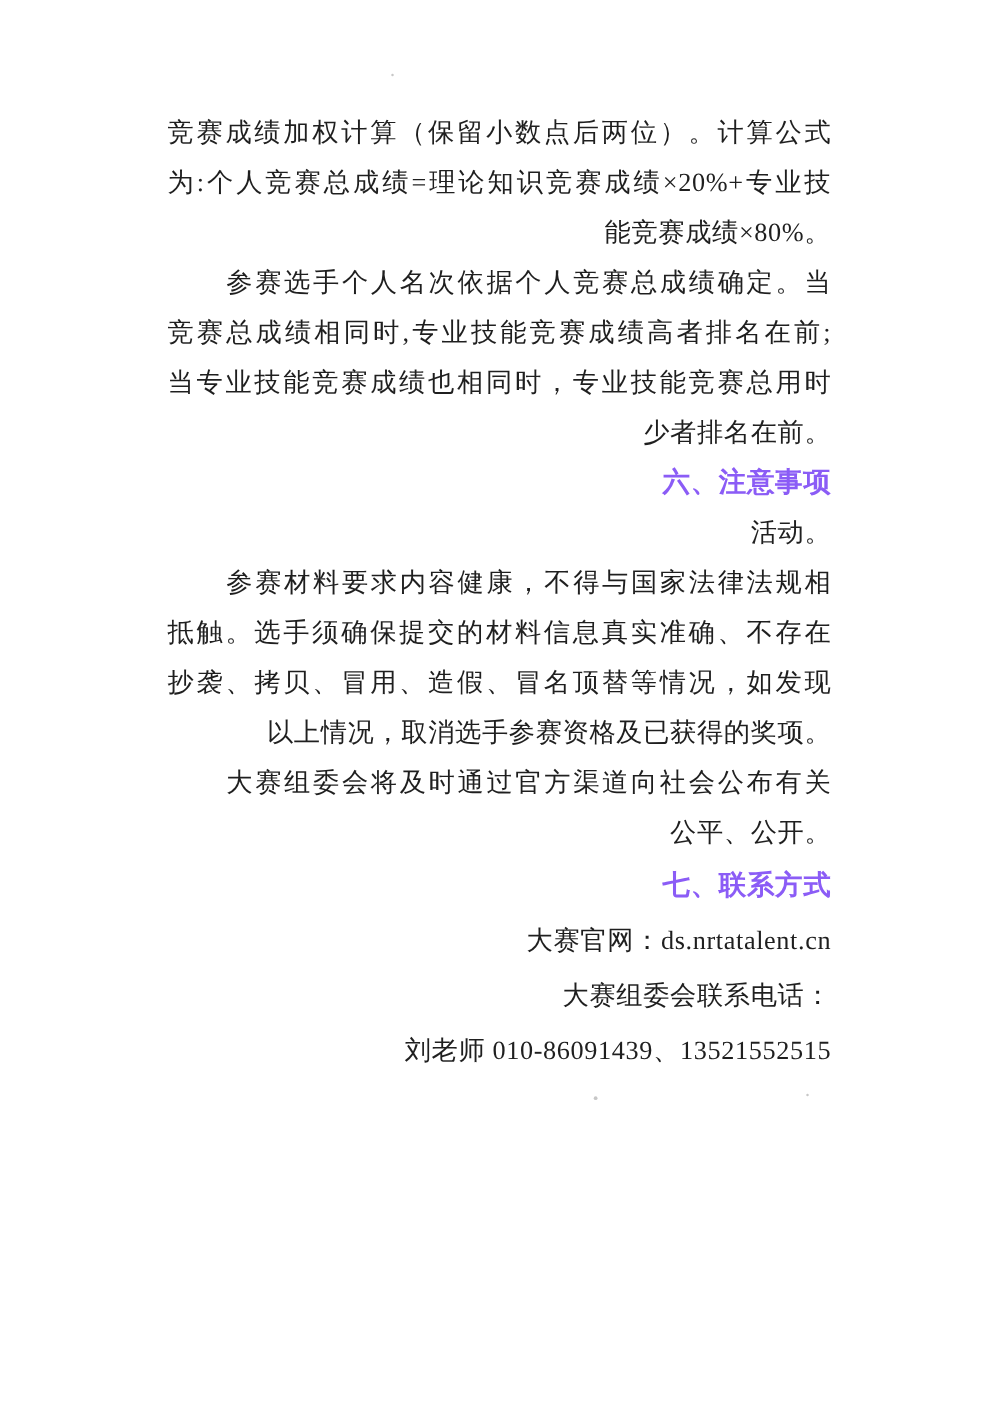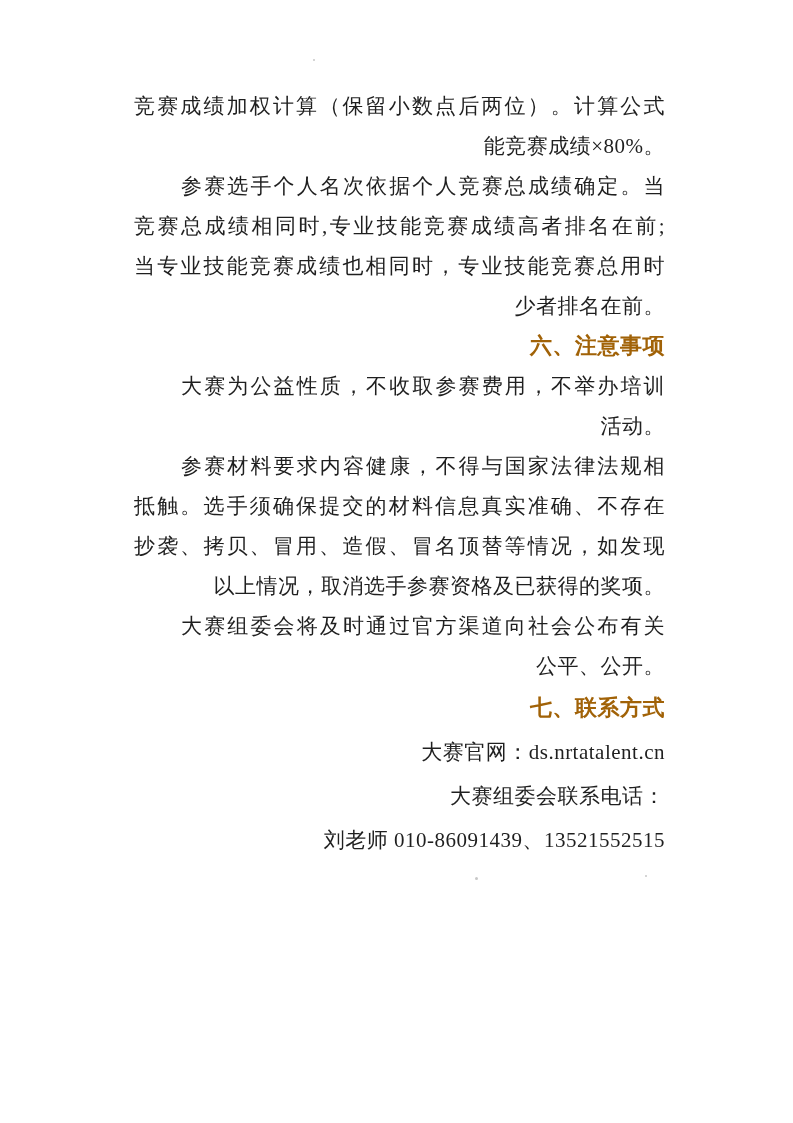--- a/index.html
+++ b/index.html
@@ -35,21 +35,21 @@
   .line.end {
     text-align: right;
   }
   .line.indent {
     padding-left: 47px;
   }
   .line.heading {
     font-family: "Liberation Sans", sans-serif;
     font-weight: 700;
     font-size: 22px;
-    color: #a16207;
+    color: #8b5cf6;
   }
   .line.contact {
     line-height: 44px;
     min-height: 44px;
   }
   .speck {
     position: absolute;
     width: 3px;
     height: 3px;
     border-radius: 50%;
@@ -59,27 +59,27 @@
   .speck.s1 { left: 313px; top: 59px; width: 2px; height: 2px; }
   .speck.s2 { left: 475px; top: 877px; }
   .speck.s3 { left: 645px; top: 875px; width: 2px; height: 2px; }
 </style>
 </head>
 <body>
 
 <div class="page">
   <div class="textblock" id="textblock" style="color: rgb(31, 31, 31);">
       <div class="line fill">竞赛成绩加权计算（保留小数点后两位）。计算公式</div>
+      <div class="line fill">为:个人竞赛总成绩=理论知识竞赛成绩×20%+专业技</div>
       <div class="line end">能竞赛成绩×80%。</div>
       <div class="line fill indent">参赛选手个人名次依据个人竞赛总成绩确定。当</div>
       <div class="line fill">竞赛总成绩相同时,专业技能竞赛成绩高者排名在前;</div>
       <div class="line fill">当专业技能竞赛成绩也相同时，专业技能竞赛总用时</div>
       <div class="line end">少者排名在前。</div>
       <div class="line end indent heading">六、注意事项</div>
-      <div class="line fill indent">大赛为公益性质，不收取参赛费用，不举办培训</div>
       <div class="line end">活动。</div>
       <div class="line fill indent">参赛材料要求内容健康，不得与国家法律法规相</div>
       <div class="line fill">抵触。选手须确保提交的材料信息真实准确、不存在</div>
       <div class="line fill">抄袭、拷贝、冒用、造假、冒名顶替等情况，如发现</div>
       <div class="line end">以上情况，取消选手参赛资格及已获得的奖项。</div>
       <div class="line fill indent">大赛组委会将及时通过官方渠道向社会公布有关</div>
       <div class="line end">公平、公开。</div>
       <div class="line end indent heading contact">七、联系方式</div>
       <div class="line end indent contact">大赛官网：ds.nrtatalent.cn</div>
       <div class="line end indent contact">大赛组委会联系电话：</div>

